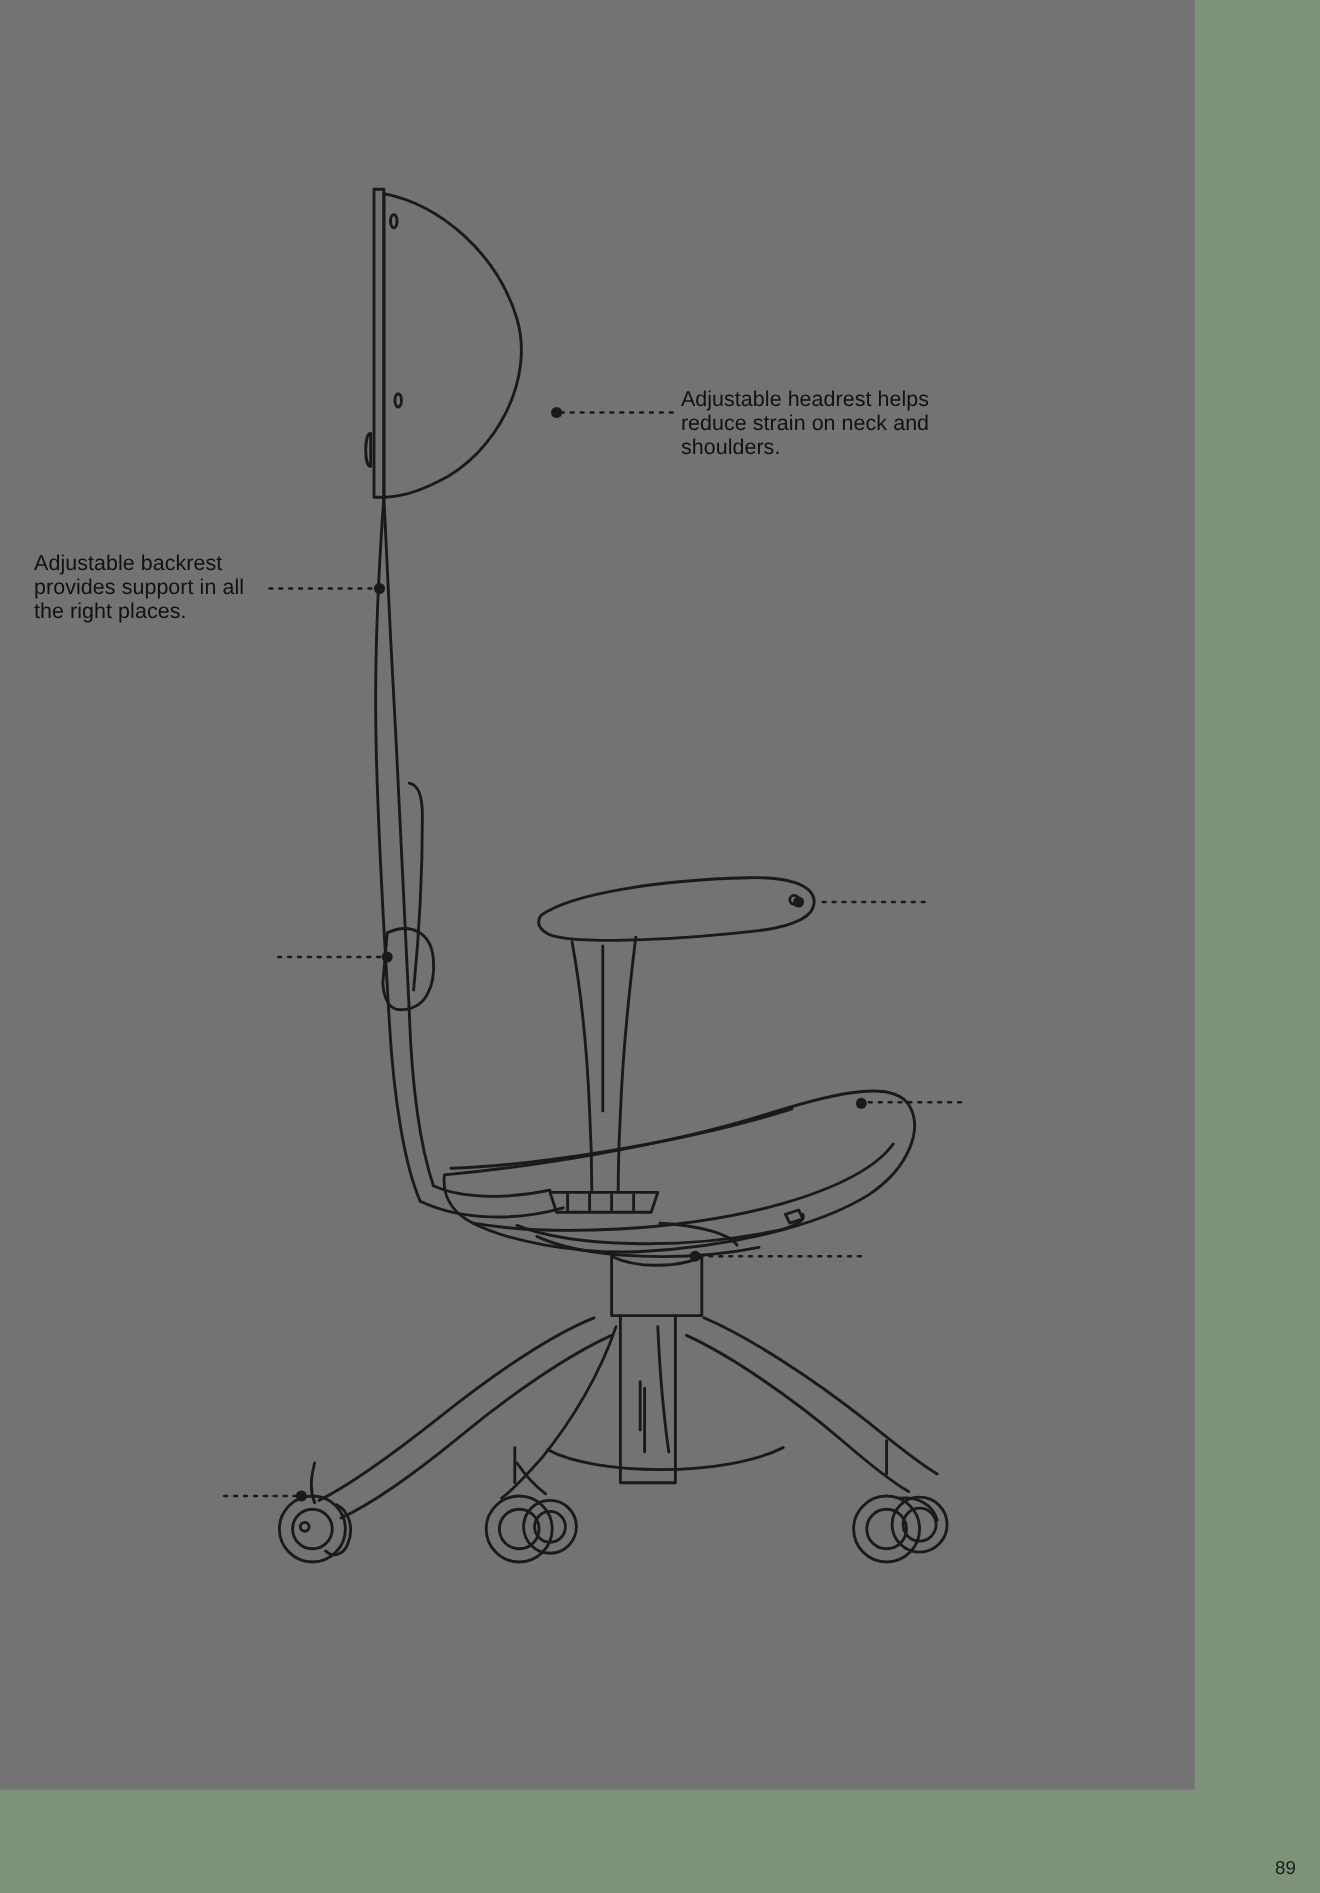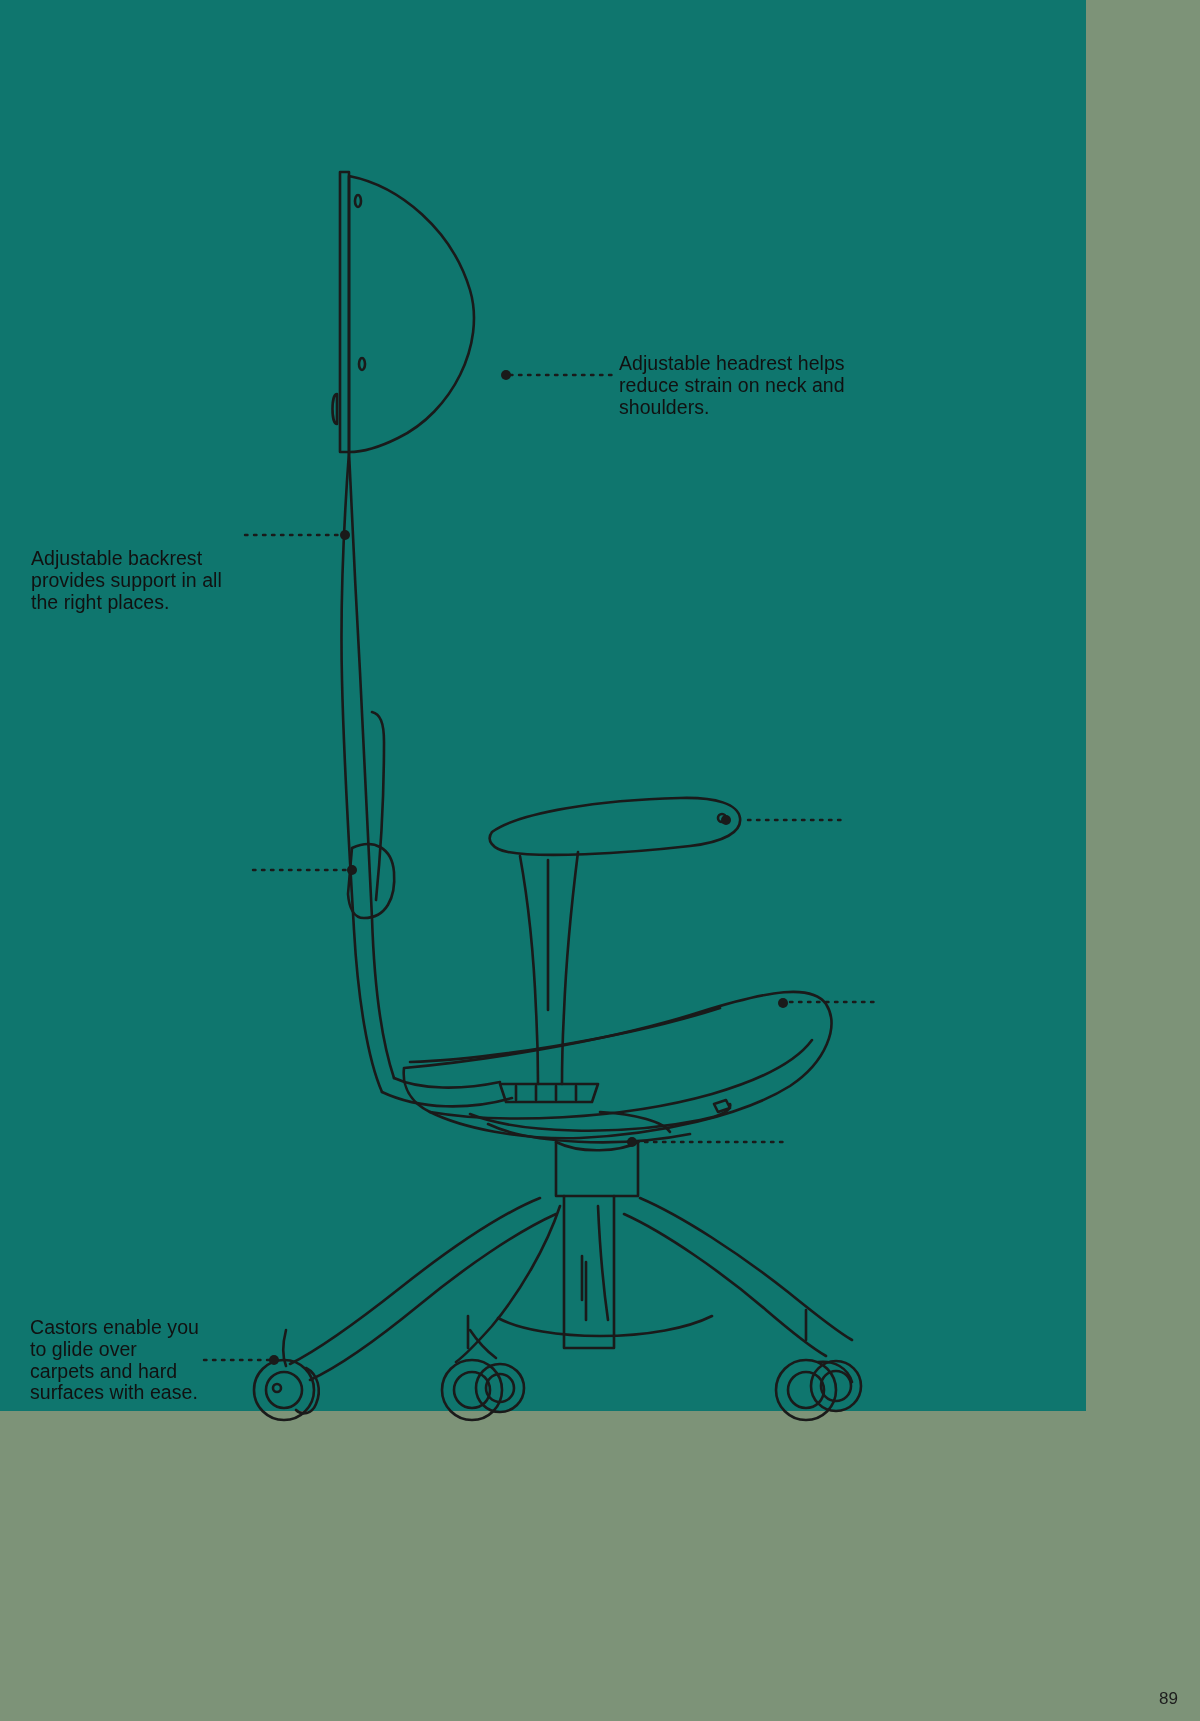--- a/index.html
+++ b/index.html
@@ -19,22 +19,22 @@
     top: 0; left: 0;
     width: 1200px;
     height: 1721px;
     background: #7d9378;
   }
   .sheet {
     position: absolute;
     top: 0;
     left: 0;
     width: 1086px;
-    height: 1411px;
-    background: #0f766e;
+    height: 1627px;
+    background: #737373;
   }
   .diagram-area {
     position: absolute;
     top: 0; left: 0;
     width: 1086px;
     height: 1672px;
   }
   svg.chair {
     position: absolute;
     top: 0; left: 0;
@@ -51,21 +51,21 @@
   .callout p { margin: 0; }
   .page-number {
     position: absolute;
     right: 22px;
     bottom: 12px;
     font-size: 17px;
     color: #1d1d1d;
   }
   
   #c-headrest { left: 619px; top: 353px; width: 240px; }
-  #c-backrest { left: 31px; top: 502px; width: 215px; text-align: left; margin-top: 46px; }
+  #c-backrest { left: 31px; top: 502px; width: 215px; text-align: left; }
   #c-lumbar   { left: 59px; top: 826px; width: 180px; }
   #c-armrest  { left: 848px; top: 787px; width: 205px; }
   #c-seat     { left: 884px; top: 947px; width: 180px; }
   #c-tilt     { left: 791px; top: 1107px; width: 200px; }
   #c-castors  { left: 30px; top: 1317px; width: 175px; }
 </style>
 </head>
 <body>
 
 <div class="page">
@@ -176,21 +176,18 @@
       </div>
 
       <div class="callout" id="c-backrest">
         <p>Adjustable backrest provides support in all the right places.</p>
       </div>
 
 
 
 
 
-      <div class="callout" id="c-castors">
-        <p>Castors enable you to glide over carpets and hard surfaces with ease.</p>
-      </div>
 
     </div>
   </div>
 
   <div class="page-number">89</div>
 </div>
 
 </body></html>

